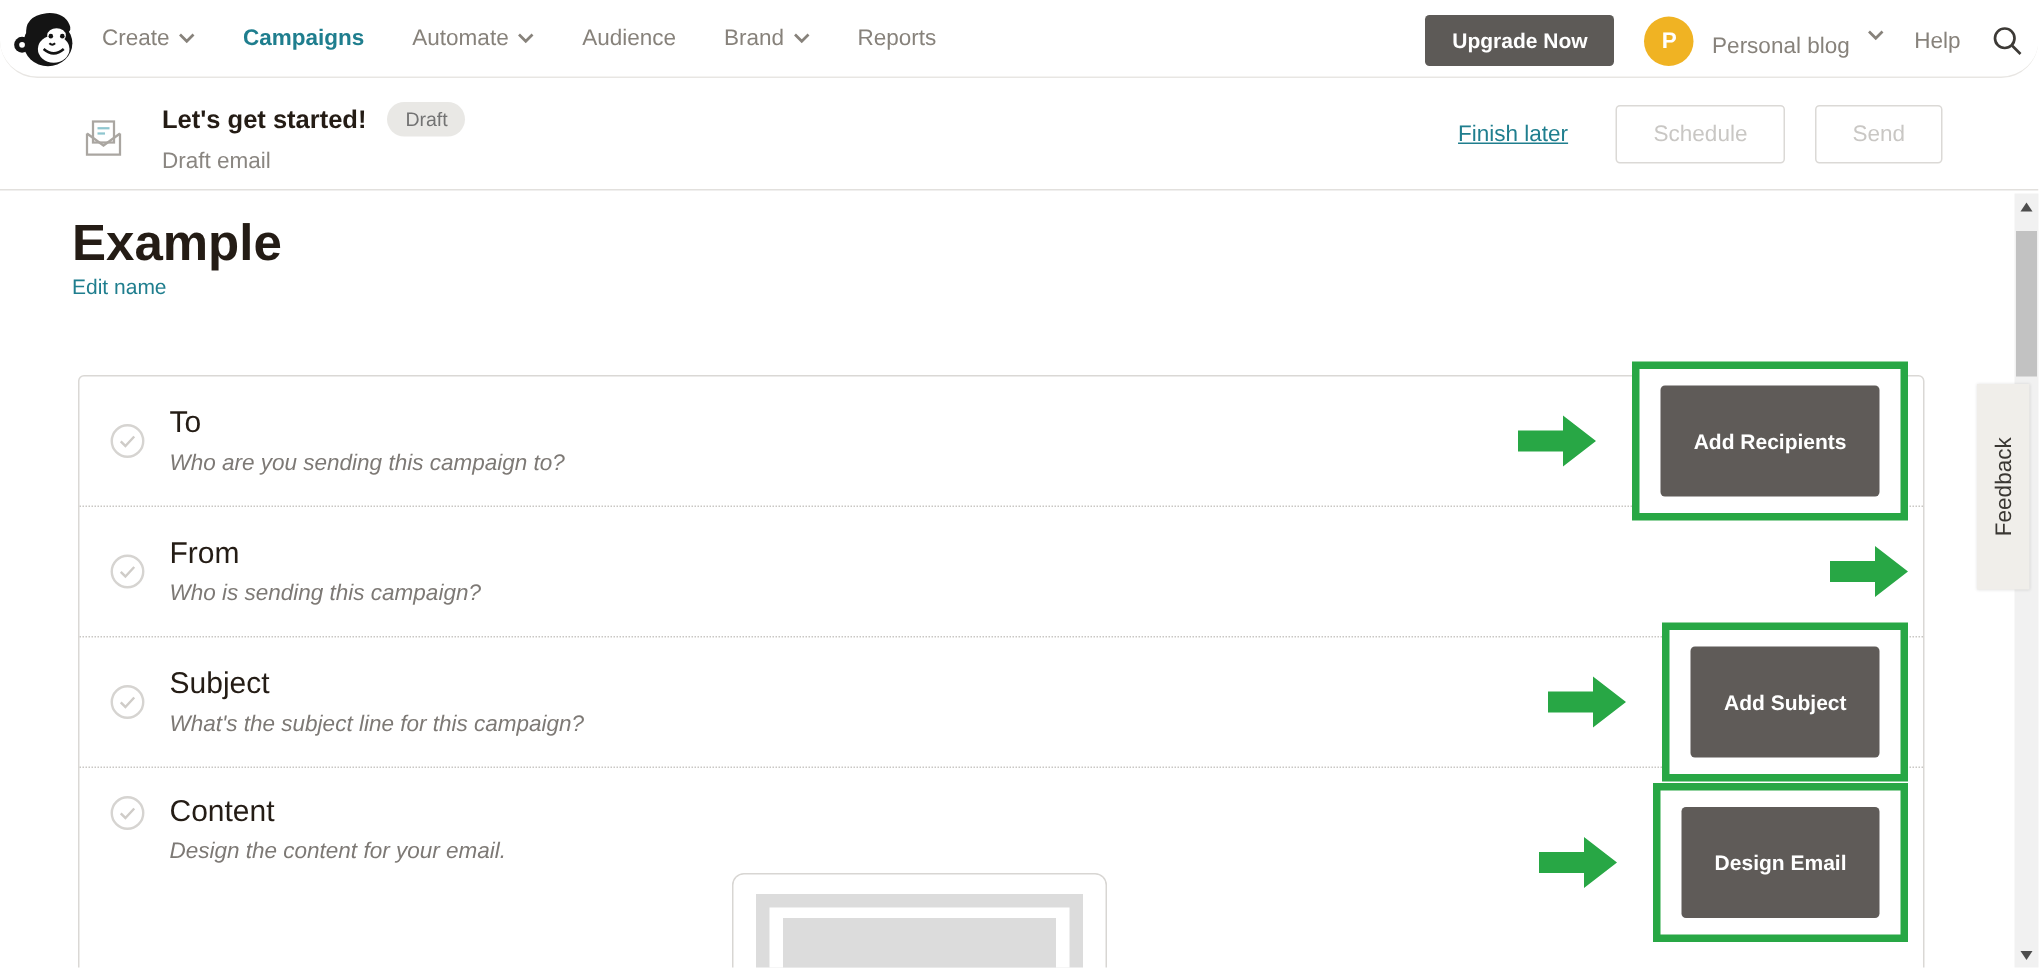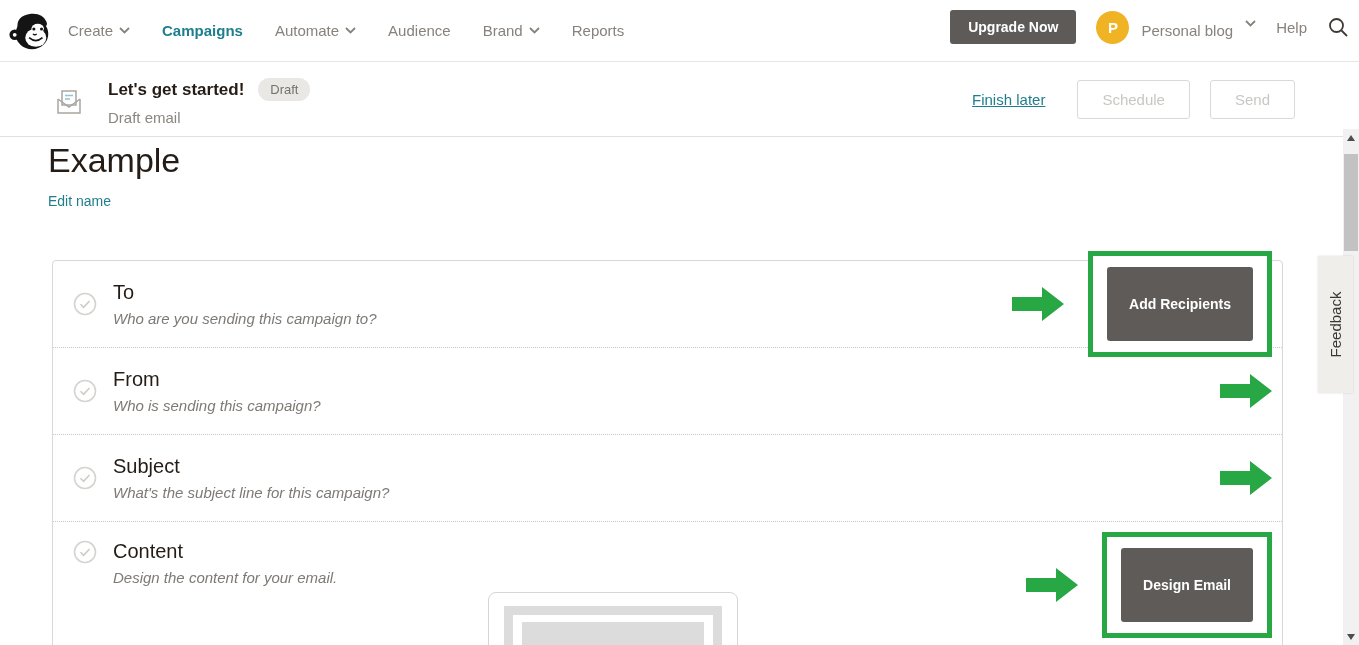--- a/index.html
+++ b/index.html
@@ -1,21 +1,21 @@
 <!DOCTYPE html>
 <html><head>
 <meta charset="utf-8">
 <style>
   * { margin:0; padding:0; box-sizing:border-box; }
   html,body { width:1359px; height:645px; overflow:hidden; background:#fff;
     font-family:"Liberation Sans", sans-serif; color:#241c15; }
 
   
-  .topnav { position:relative; height:62px; border-bottom:1px solid #e8e6e3;
-    display:flex; align-items:center; padding-left:8px; background:#fff; }
+  .topnav { position:relative; height:52px; border-bottom:1px solid #e8e6e3;
+    display:flex; align-items:center; padding-left:8px; background:#fff;border-radius:25px; }
   .logo { width:46px; height:46px; flex:0 0 auto; margin-right:14px; cursor:pointer; }
   .nav-links { display:flex; align-items:center; gap:32px; }
   .nav-item { display:flex; align-items:center; gap:6px; font-size:15px;
     color:#87827b; cursor:pointer; }
   .nav-item.active { color:#1f7e8e; font-weight:700; }
   .chev { width:11px; height:7px; display:inline-block; }
   .nav-right { position:absolute; right:10px; top:0; height:54px;
     display:flex; align-items:center; gap:20px; }
   .upgrade-btn { background:#5d5a57; color:#fff; font-weight:700; font-size:14px;
     border:none; border-radius:3px; padding:9px 18px; cursor:pointer;
@@ -42,22 +42,22 @@
   .sub-actions { position:absolute; right:64px; top:0; height:75px;
     display:flex; align-items:center; gap:20px; }
   .finish-later { color:#1f7e8e; font-size:15px; text-decoration:underline;
     cursor:pointer; margin-right:12px; }
   .ghost-btn { background:#fff; border:1px solid #dbd9d6; color:#c9c7c4;
     font-size:15px; border-radius:3px; padding:10px 24px; cursor:default;
     font-family:"Liberation Sans", sans-serif; }
 
   
   .main { position:relative; }
-  .page-title { position:absolute; left:48px; top:4px; font-size:34px;
-    font-weight:400; color:#241c15; }
+  .page-title { position:absolute; left:48px; top:16px; font-size:34px;
+    font-weight:700; color:#241c15; }
   .edit-name { position:absolute; left:48px; top:56px; font-size:14px;
     color:#1f7e8e; cursor:pointer; }
 
   .card { position:absolute; left:52px; top:123px; width:1231px; min-height:522px;
     background:#fff; border:1px solid #dad8d5; border-radius:4px; }
   .row { position:relative; display:flex; align-items:center; height:87px;
     border-bottom:1px dotted #c9c7c4; padding:0 10px 0 20px; }
   .row:last-child { border-bottom:none; height:auto; min-height:87px;
     align-items:flex-start; }
   .check { width:24px; height:24px; margin-right:16px; flex:0 0 auto; }
@@ -237,20 +237,23 @@
       <path d="M7.5 12.2 L10.6 15.3 L16.5 9" fill="none" stroke="#cfccc8" stroke-width="1.6"></path>
     </svg>
     <div class="row-text">
       <div class="row-title">Subject</div>
       <div class="row-desc">What's the subject line for this campaign?</div>
     </div>
     <div class="row-action">
       <svg class="green-arrow" viewBox="0 0 52 38">
         <polygon points="0,12 30,12 30,2 52,19 30,36 30,26 0,26" fill="#28a745"></polygon>
       </svg>
+      <div class="green-box">
+        <button class="action-btn">Add Subject</button>
+      </div>
     </div>
 
   </div>
 
   <div class="row">
     <svg class="check" viewBox="0 0 24 24">
       <circle cx="12" cy="12" r="10.5" fill="none" stroke="#d6d4d1" stroke-width="1.6"></circle>
       <path d="M7.5 12.2 L10.6 15.3 L16.5 9" fill="none" stroke="#cfccc8" stroke-width="1.6"></path>
     </svg>
     <div class="row-text">

